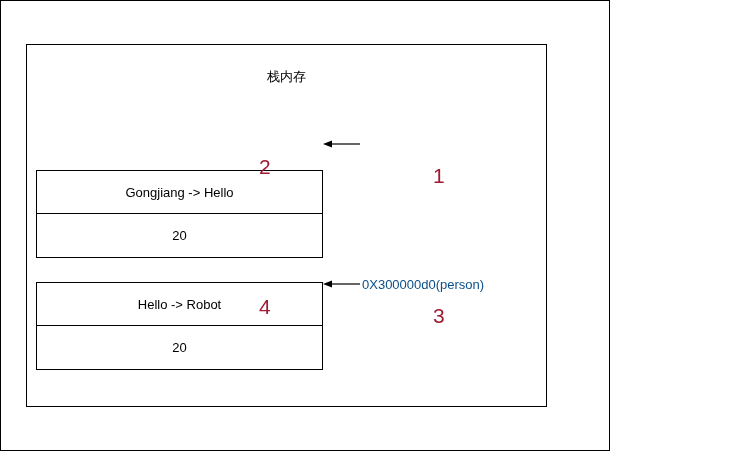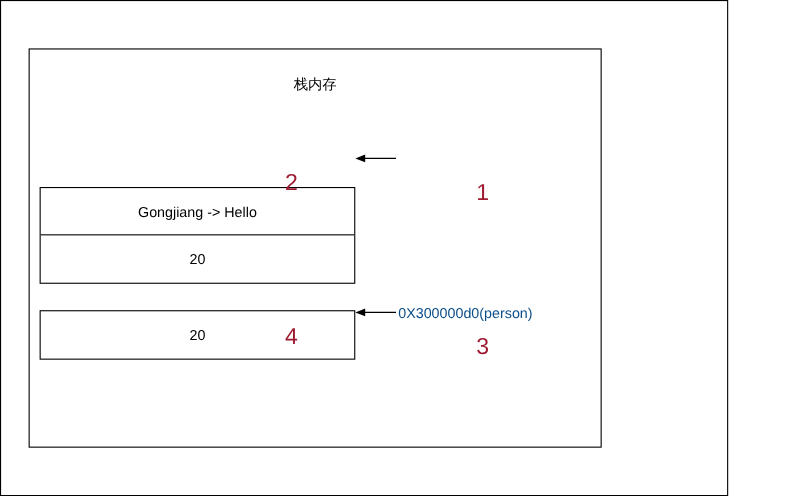--- a/index.html
+++ b/index.html
@@ -2,21 +2,21 @@
 <html><head>
 <meta charset="utf-8">
 <style>
   html, body {
     margin: 0;
     padding: 0;
     background: #ffffff;
   }
   #canvas {
     position: relative;
-    width: 662px;
+    width: 610px;
     height: 451px;
     background: #ffffff;
     border: 1px solid #000000;
     box-sizing: border-box;
     font-family: "Liberation Sans", sans-serif;
     overflow: hidden;
   }
 
   
   .region-box {
@@ -120,20 +120,21 @@
   </div>
   <div class="step-number" id="step-2">2</div>
 
   <svg class="arrow" id="arrow-person" viewBox="0 0 38 10">
     <line x1="37" y1="5" x2="6" y2="5" stroke="#000000" stroke-width="1.2"></line>
     <polygon points="0,5 9,1.5 9,8.5" fill="#000000"></polygon>
   </svg>
   <div class="step-number" id="step-1">1</div>
 
   <div class="frame" id="frame-someone">
+    <div class="frame-row top">Hello -&gt; Robot</div>
     <div class="frame-row">20</div>
   </div>
   <div class="step-number" id="step-4">4</div>
 
   <svg class="arrow" id="arrow-someone" viewBox="0 0 38 10">
     <line x1="37" y1="5" x2="6" y2="5" stroke="#000000" stroke-width="1.2"></line>
     <polygon points="0,5 9,1.5 9,8.5" fill="#000000"></polygon>
   </svg>
   <div class="pointer-label" id="label-someone">0X300000d0(person)</div>
   <div class="step-number" id="step-3">3</div>

